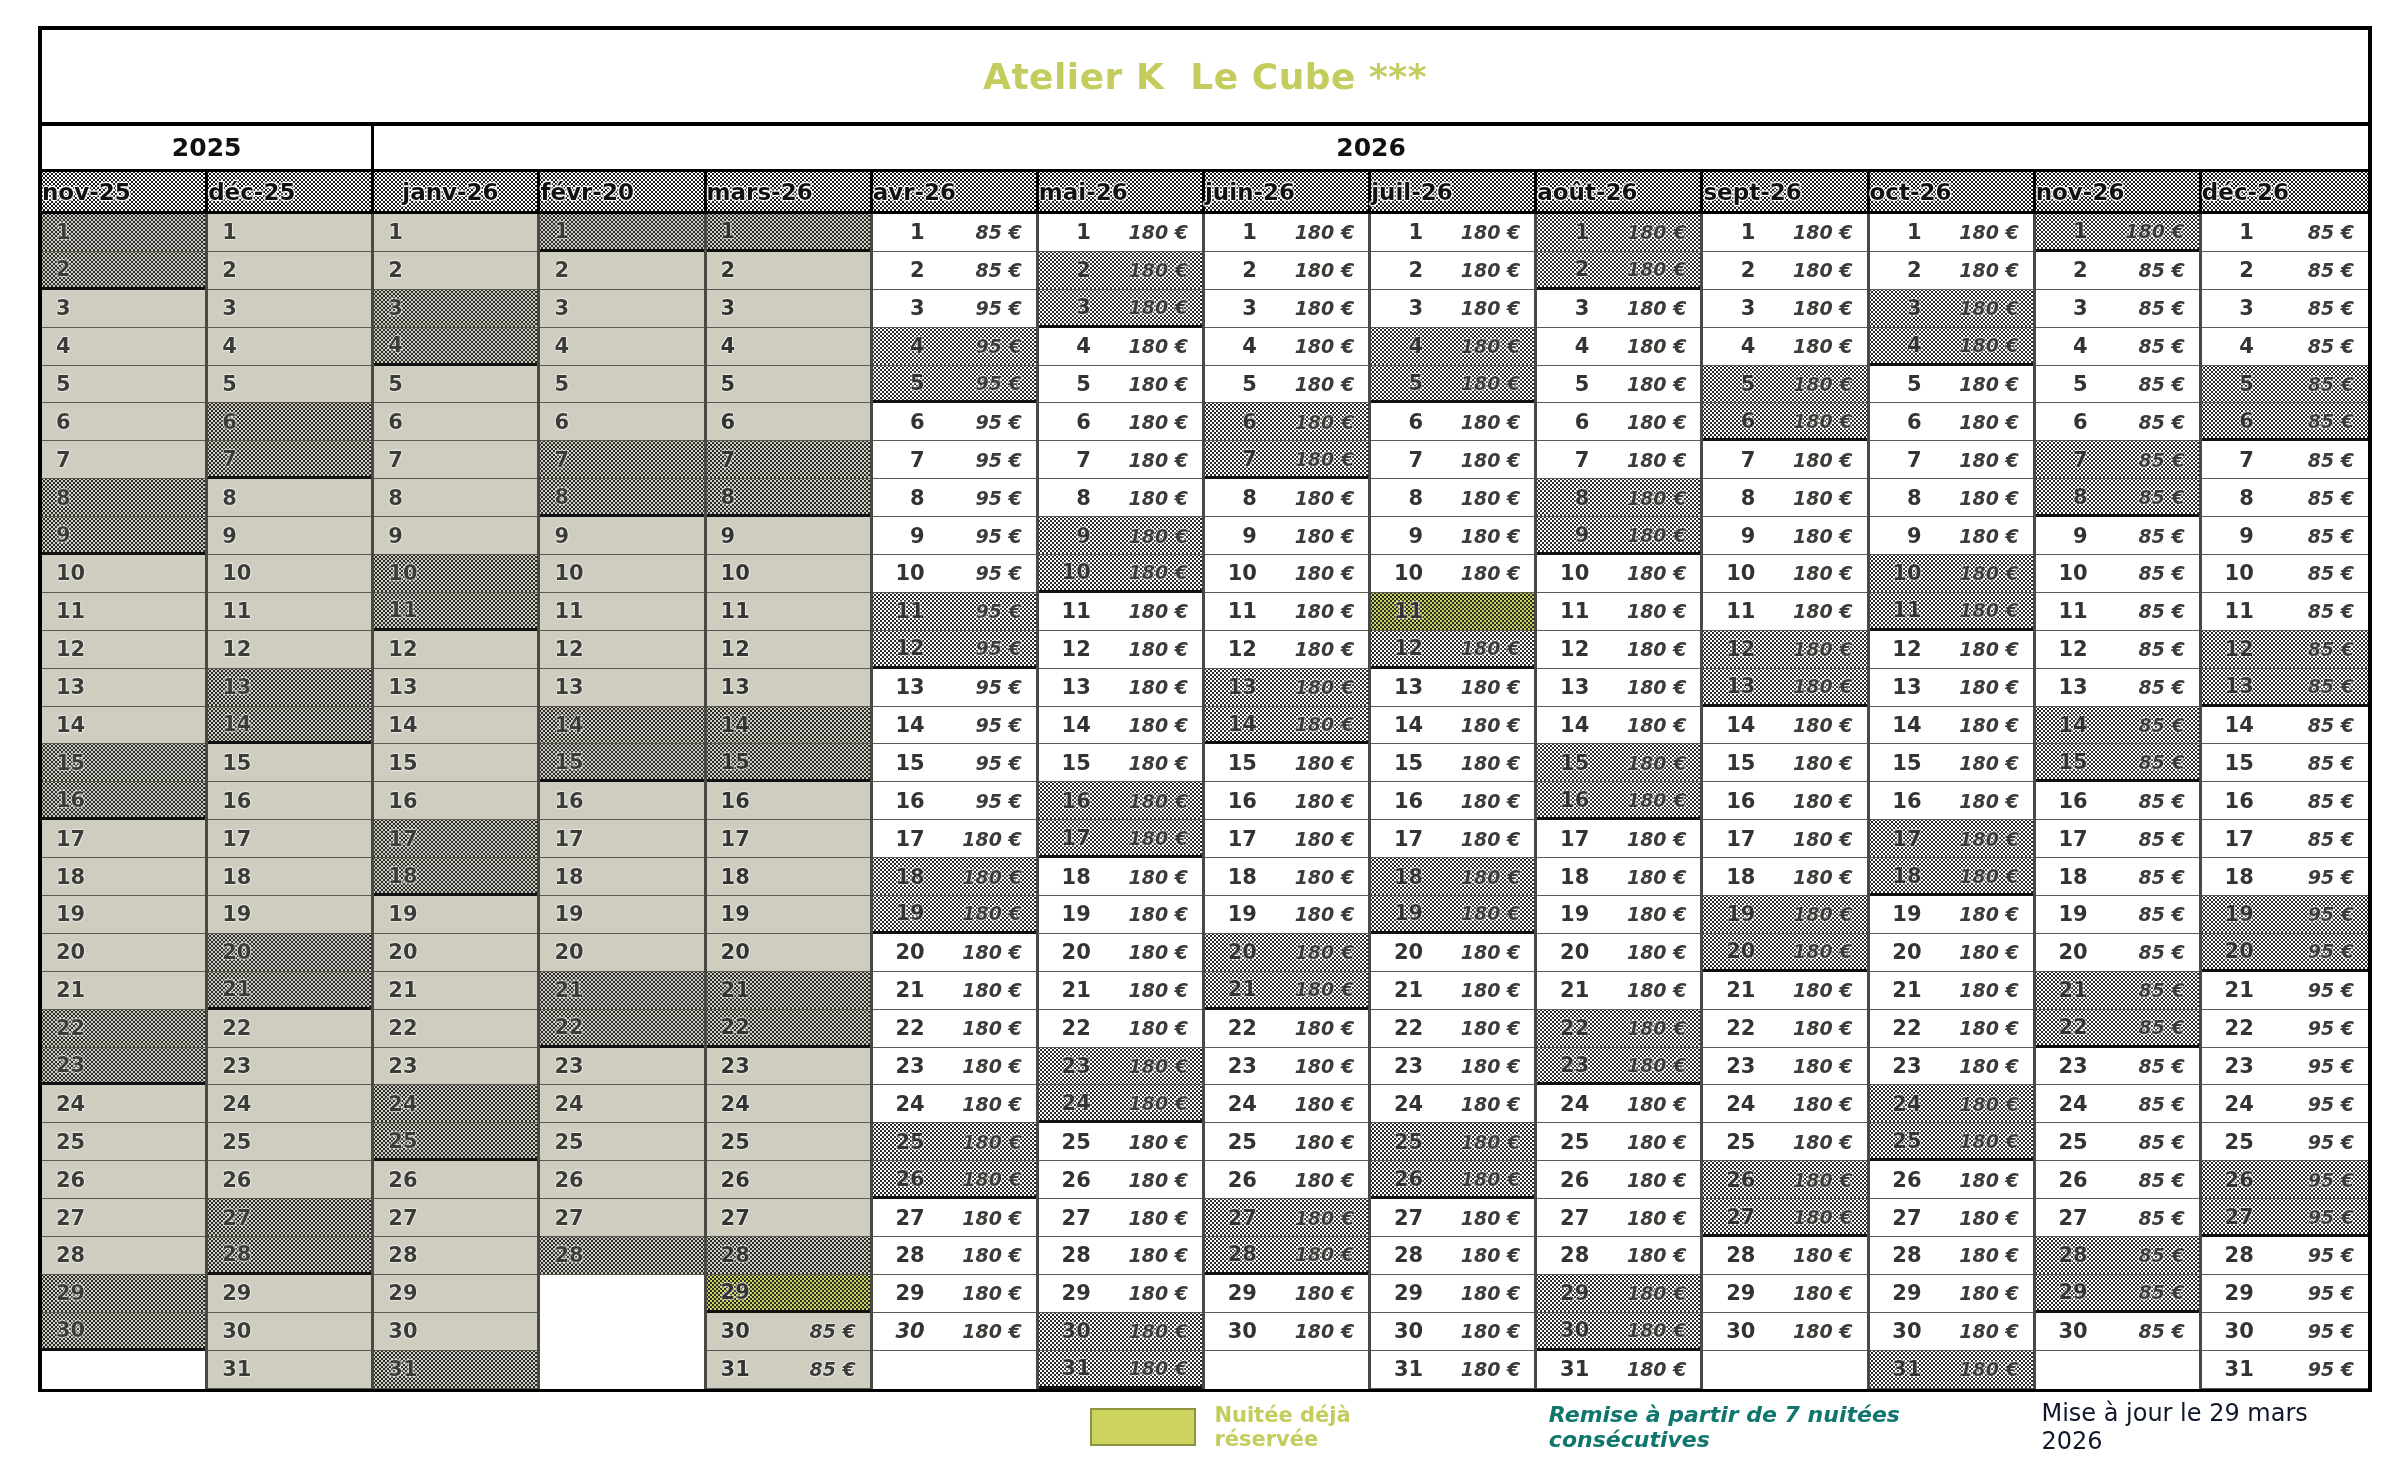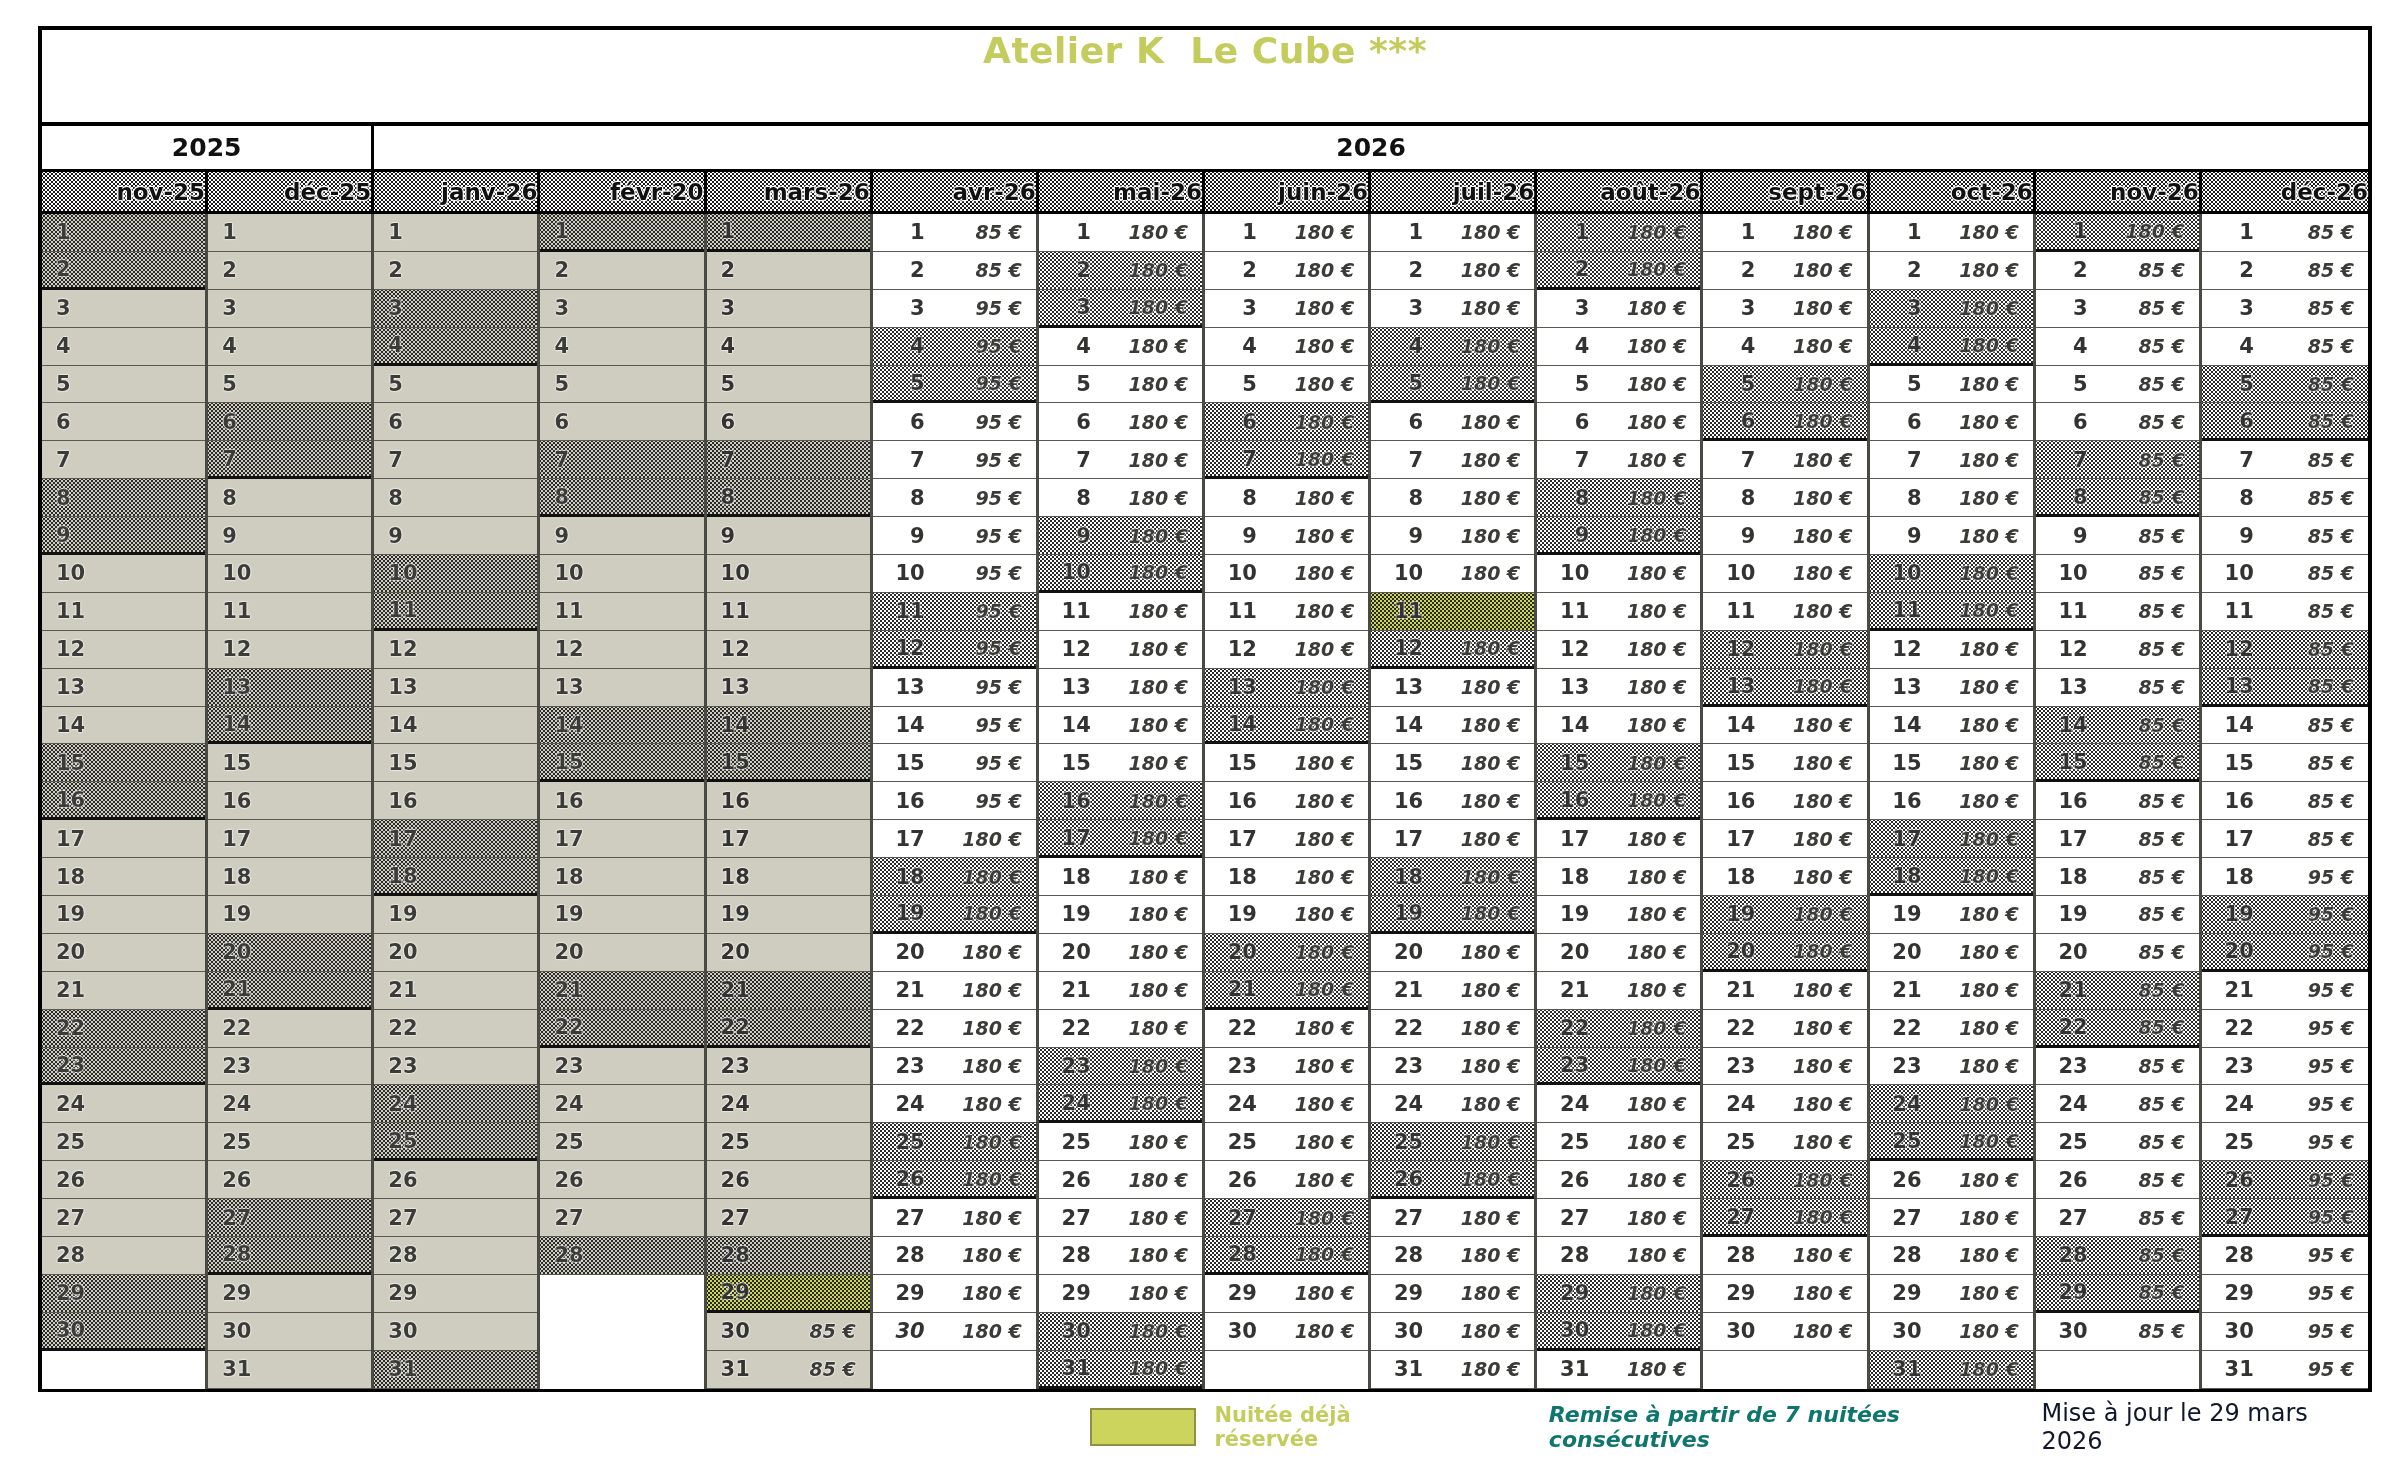--- a/index.html
+++ b/index.html
@@ -21,21 +21,21 @@
     left: 38px; top: 26px;
     width: 2334px; height: 1366px;
     border: 4px solid #000;
     background: #fff;
   }
 
   
   #title-bar {
     height: 96px;
     border-bottom: 4px solid #000;
-    display: flex; align-items: flex-start; justify-content: center;
+    display: flex; align-items: center; justify-content: center;
     background: #fff;
   }
   #title-text {
     font-family: "DejaVu Sans", sans-serif;
     font-weight: bold;
     font-size: 36px;
     letter-spacing: 0.5px;
     color: #c5cc5e;
     white-space: pre;
   }
@@ -54,21 +54,21 @@
   }
   .year-cell:last-child { border-right: none; }
 
   
   #month-row {
     display: flex;
     height: 42px;
     border-bottom: 3px solid #000;
   }
   .month-cell {
-    display: flex; align-items: center; justify-content: flex-end;
+    display: flex; align-items: center; justify-content: flex-start;
     font-weight: bold; font-size: 23px; color: #111;
     border-right: 3px solid #000;
     background-color: #ffffff;
     background-image:
       radial-gradient(#1a1a1a 0.9px, transparent 1px),
       radial-gradient(#1a1a1a 0.9px, transparent 1px);
     background-size: 4px 4px, 4px 4px;
     background-position: 0 0, 2px 2px;
     position: relative;
   }

